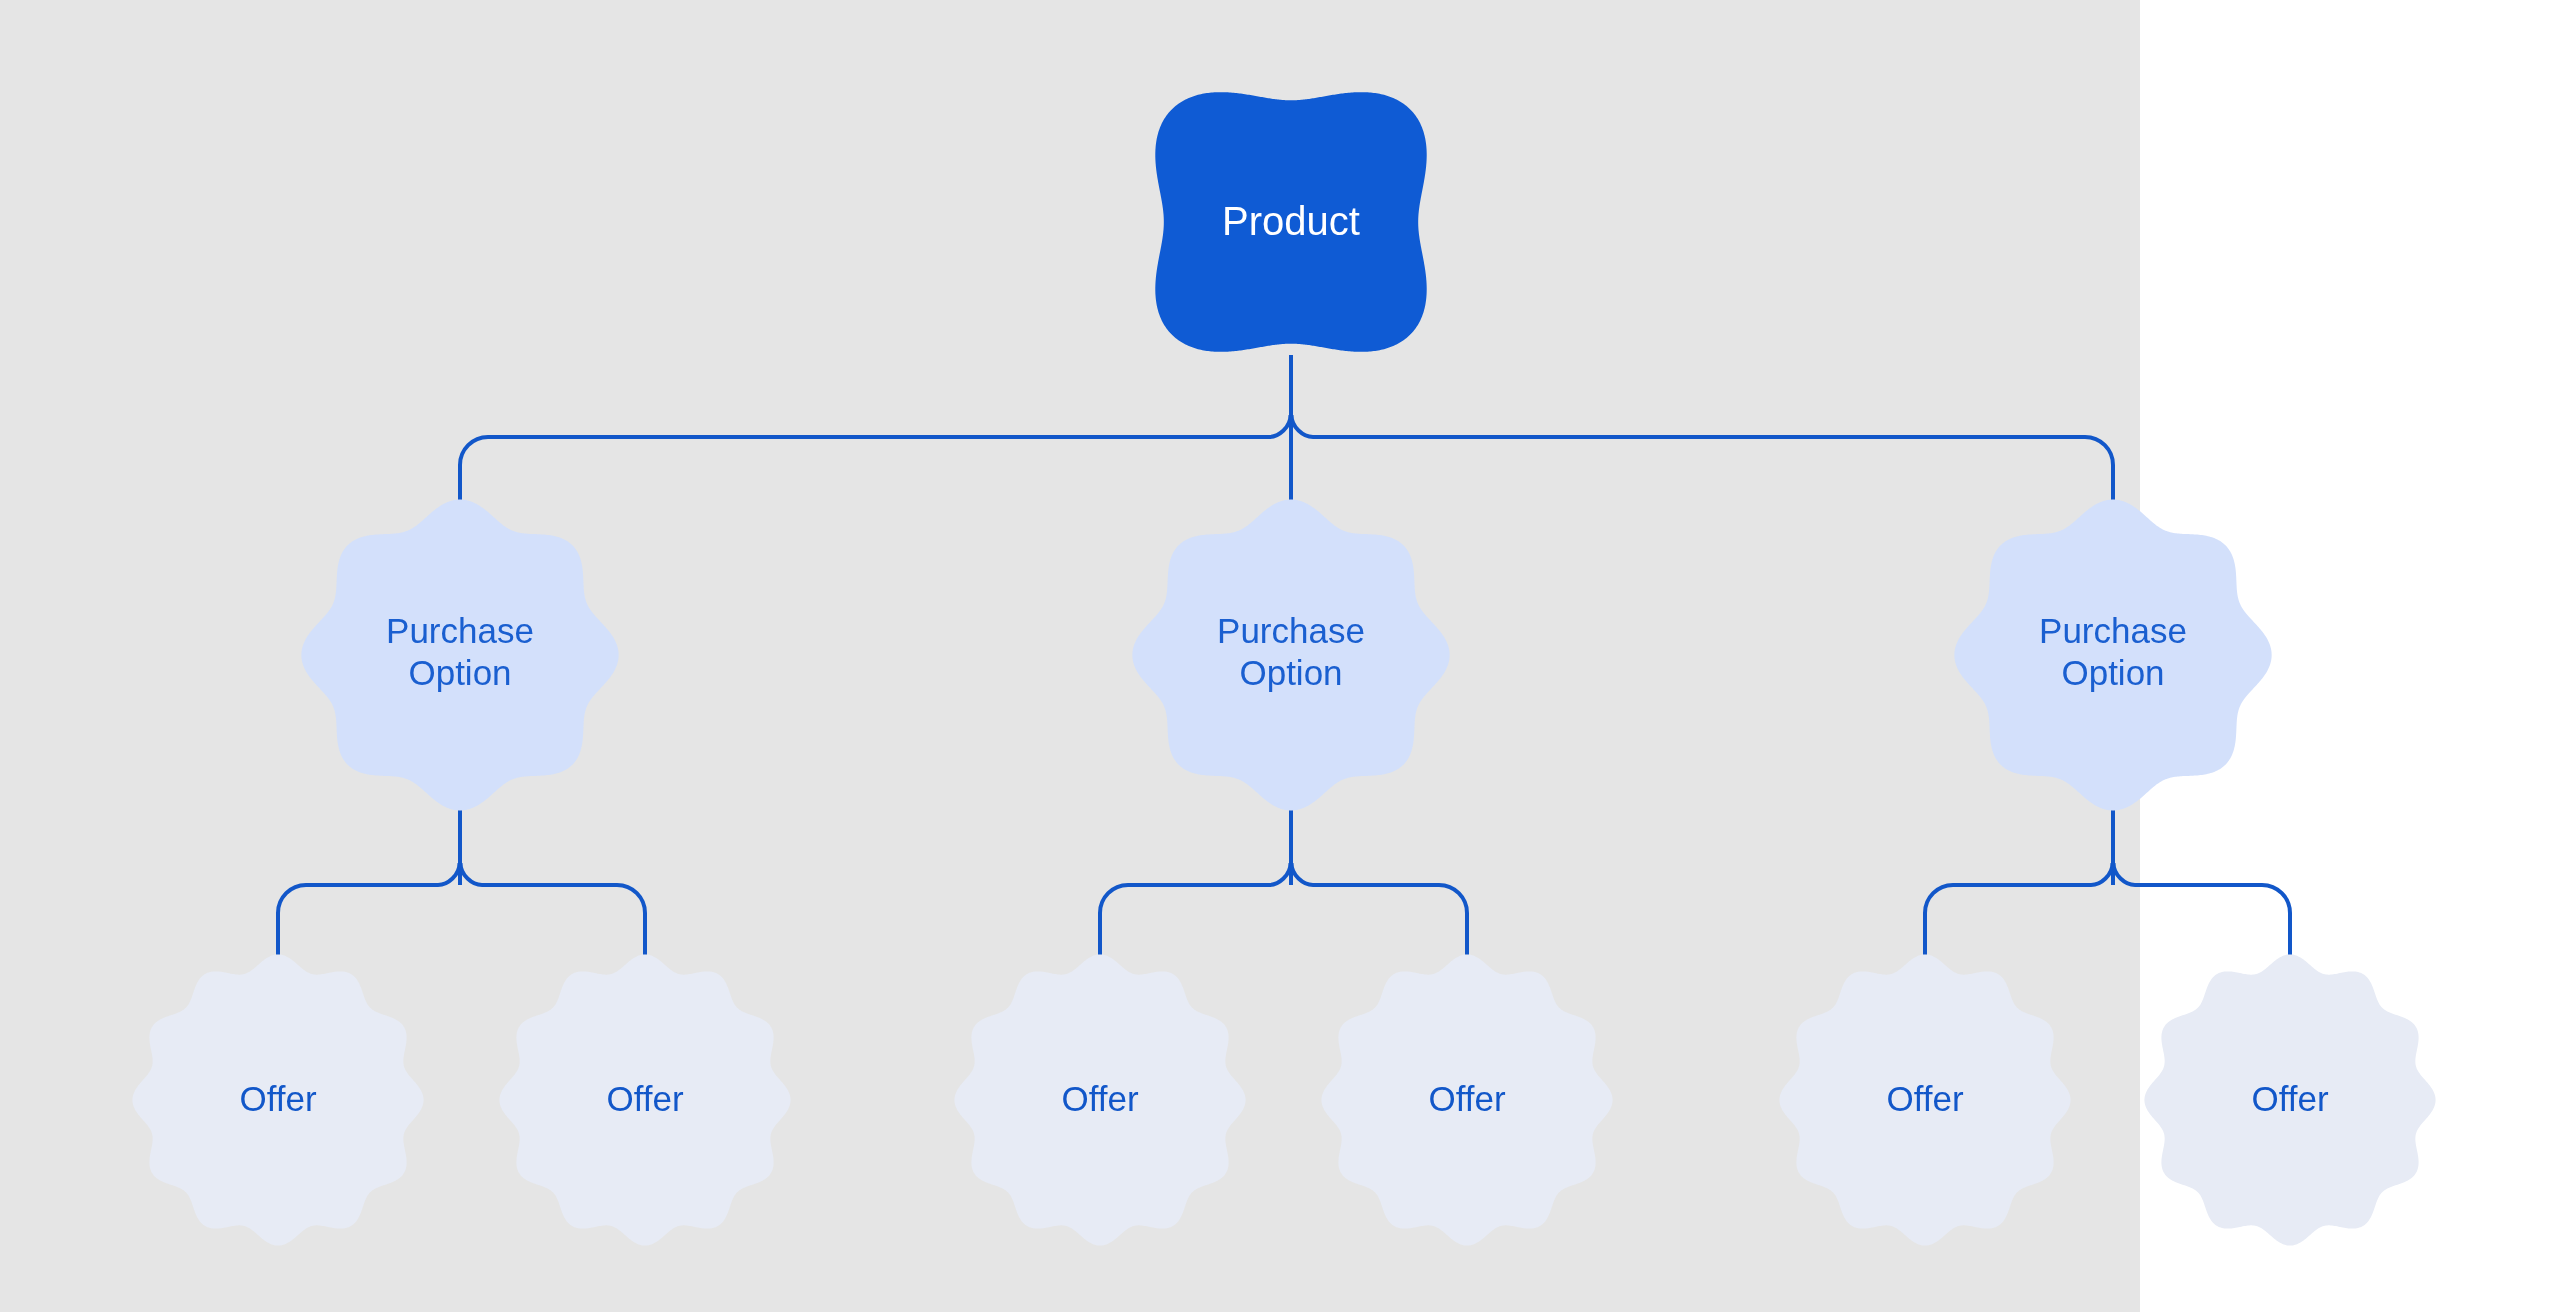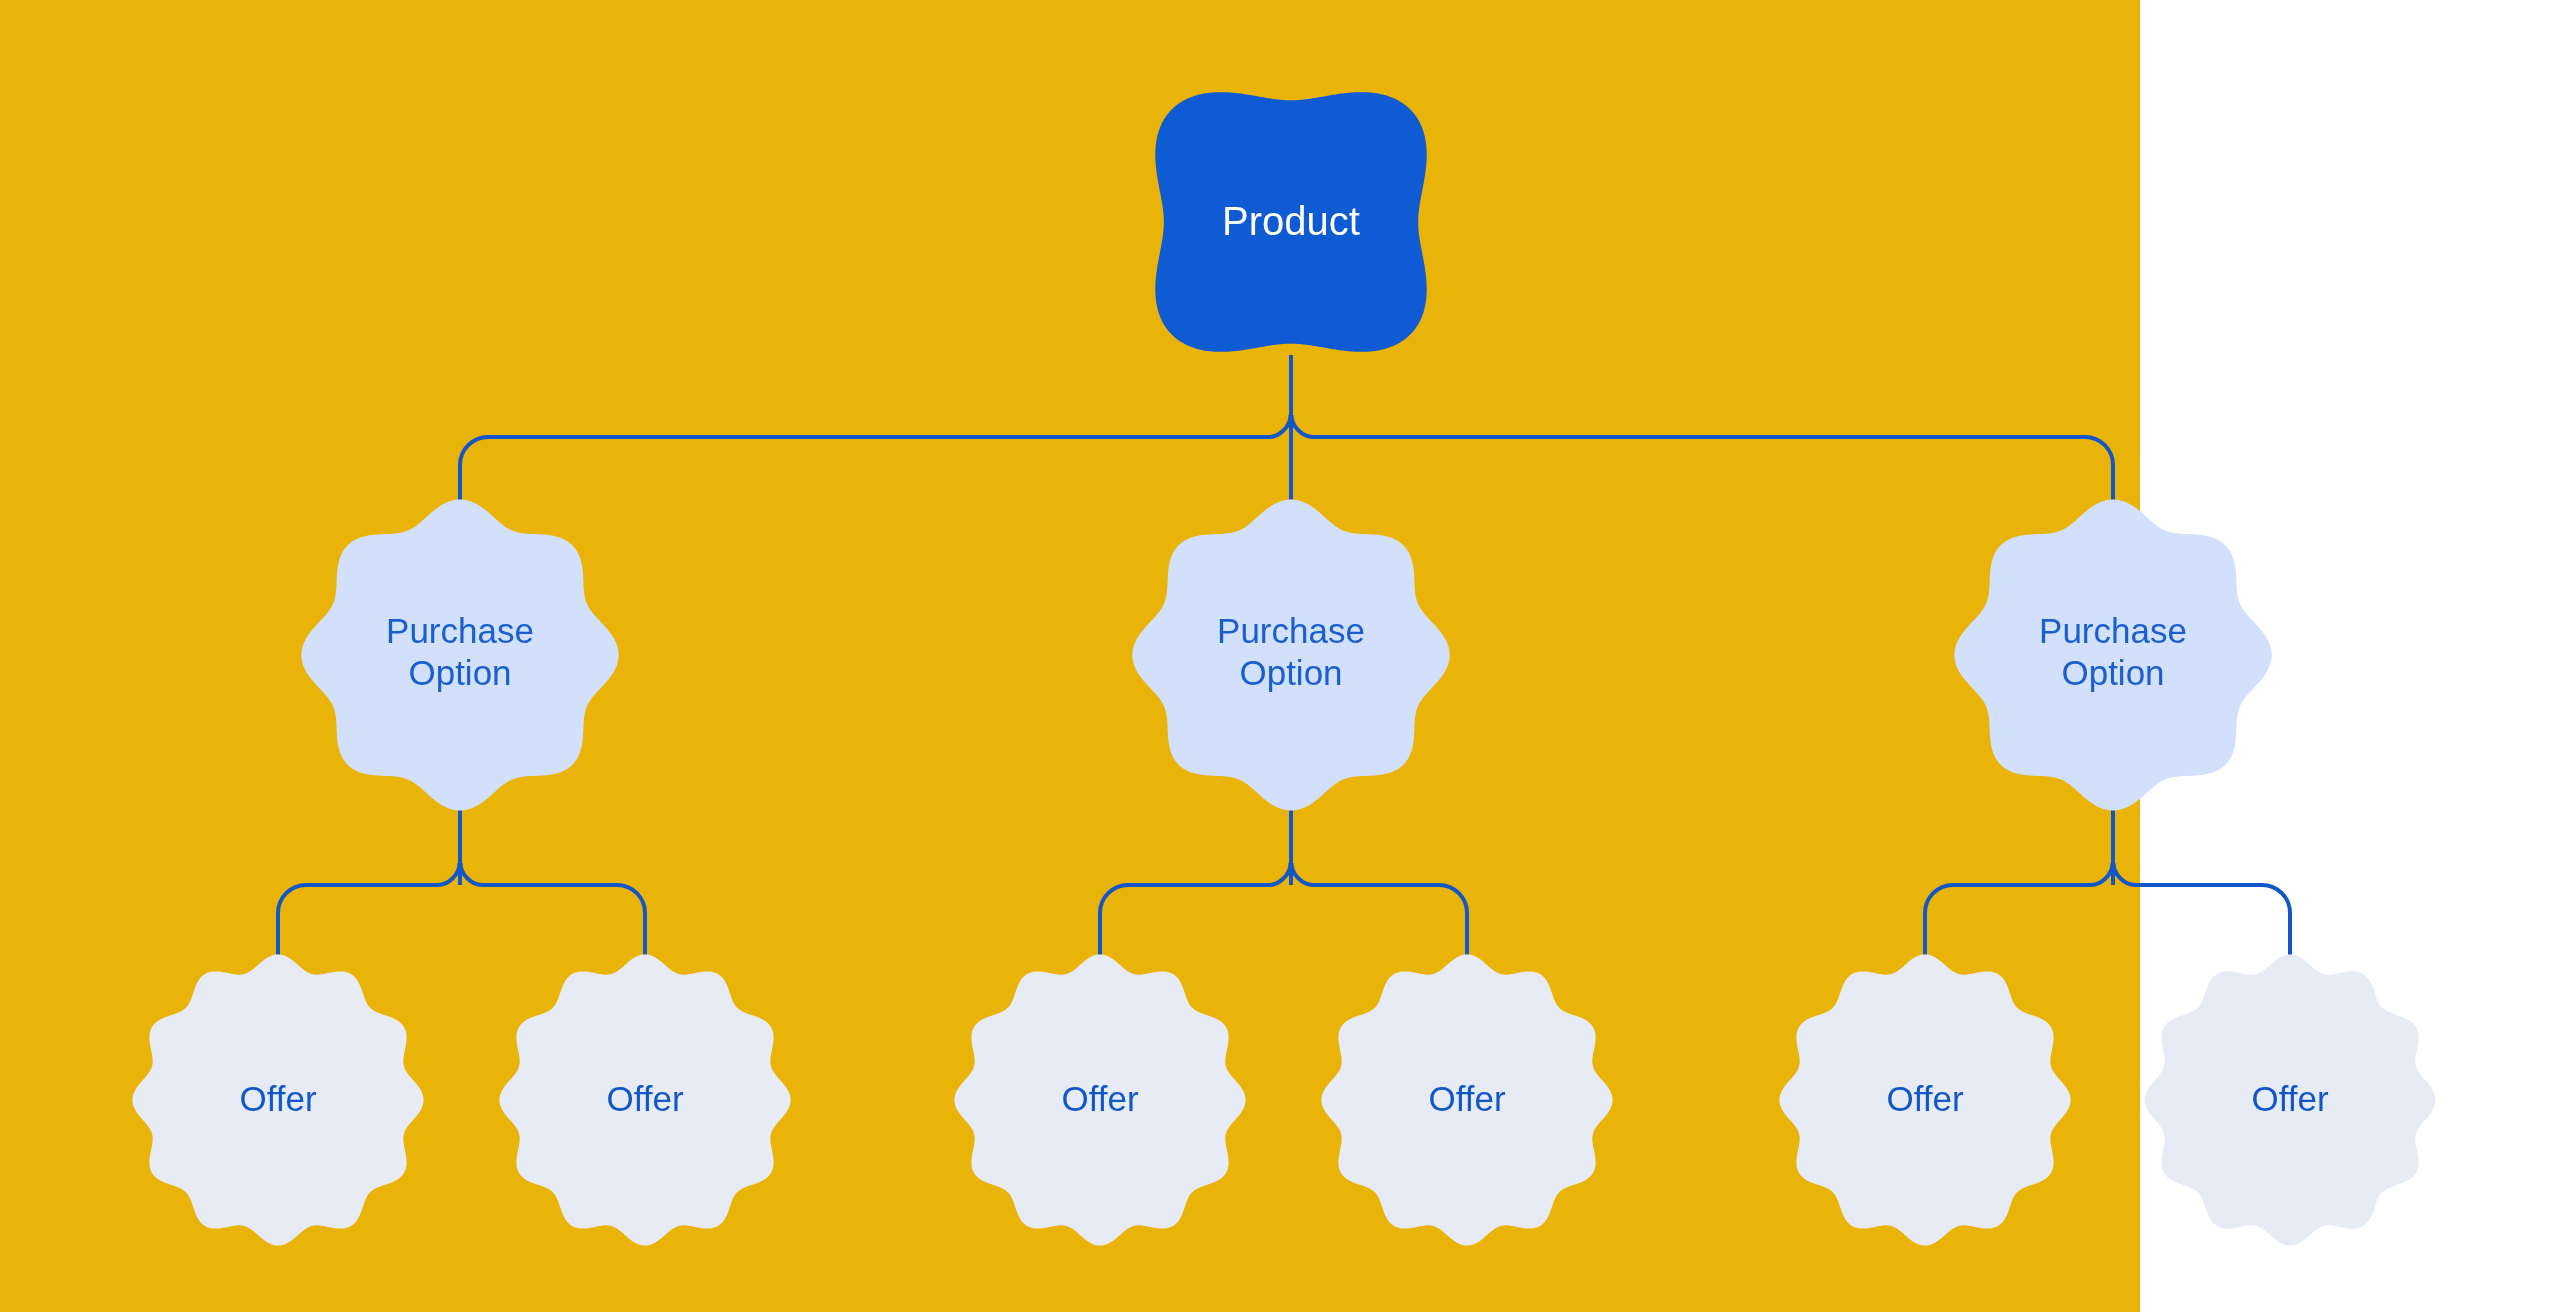--- a/index.html
+++ b/index.html
@@ -10,21 +10,21 @@
   body {
     width: 2560px;
     height: 1312px;
     overflow: hidden;
     font-family: "Liberation Sans", sans-serif;
   }
   #diagram-root {
     position: relative;
     width: 2140px;
     height: 1312px;
-    background: #eab308;
+    background: #e5e5e5;
   }
   #diagram-svg {
     position: absolute;
     top: 0;
     left: 0;
     width: 2560px;
     height: 1312px;
     display: block;
   }
   .node-label {

